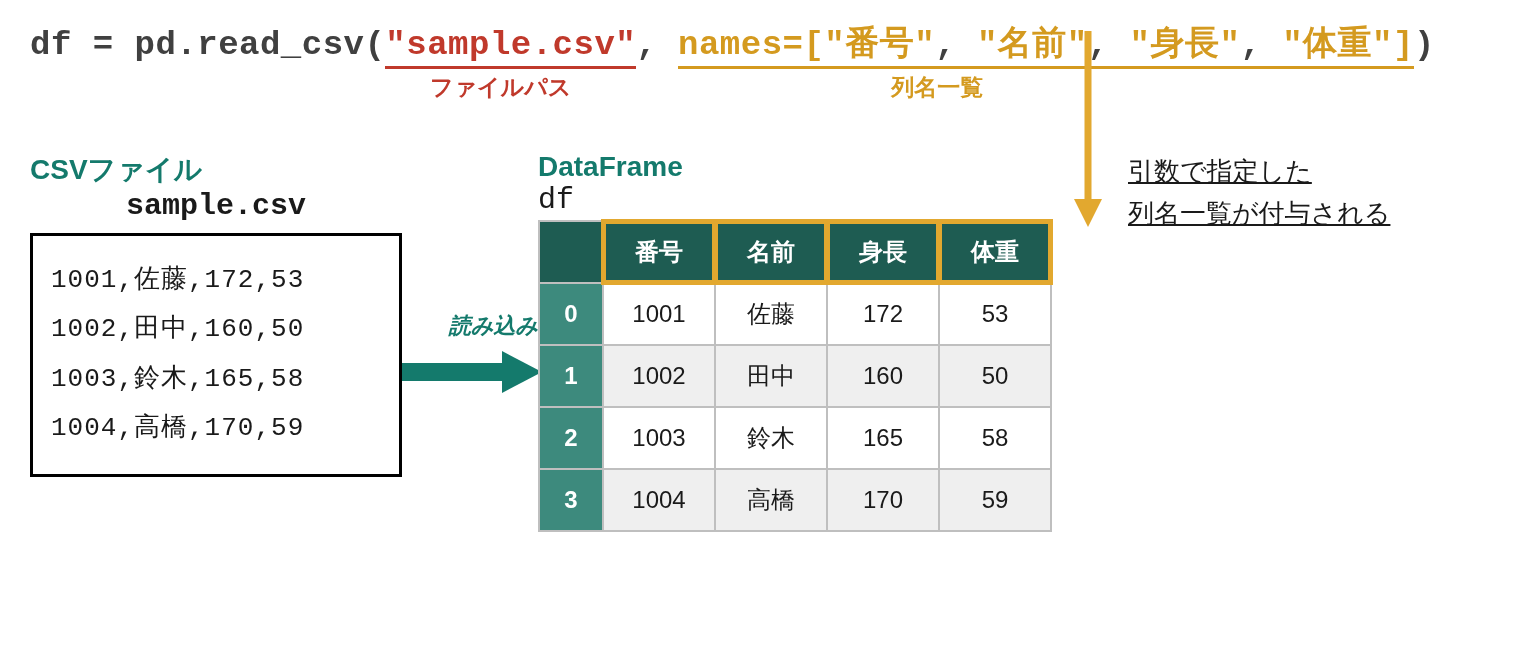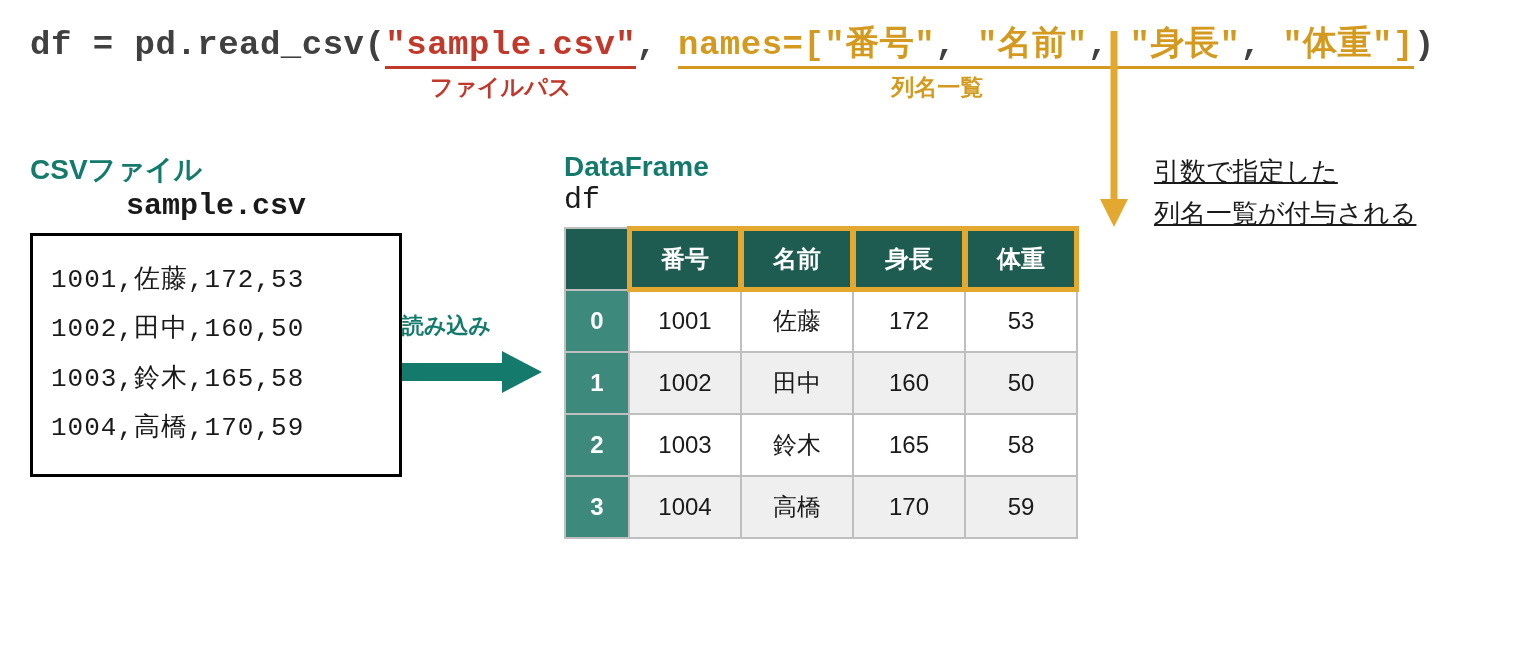--- a/index.html
+++ b/index.html
@@ -44,32 +44,33 @@
   .csv-box {
     border: 3px solid #000;
     margin-top: 10px;
     padding: 20px 18px;
     font-size: 26px;
     line-height: 1.9;
     letter-spacing: 1px;
   }
   
   .col-arrow {
-    width: 162px;
+    width: 136px;
     padding-top: 160px;
-    text-align: left;
+    text-align: right;
+    font-style: italic;
   }
   .arrow-label { color: #147a6c; font-size: 22px; font-weight: 700; margin-bottom: 6px; }
   
   .col-df { position: relative; }
   .df-title { color: #147a6c; font-size: 28px; font-weight: 700; }
   .df-name  { font-size: 30px; font-weight: 400; }
   .df-table {
     border-collapse: collapse;
-    margin-top: 10px;
+    margin-top: 3px;
     font-size: 24px;
   }
   .df-table th, .df-table td {
     border: 2px solid #bfbfbf;
     text-align: center;
     padding: 14px 0;
     width: 112px;
   }
   .df-table th.idx-corner {
     background: #1e5c52;

